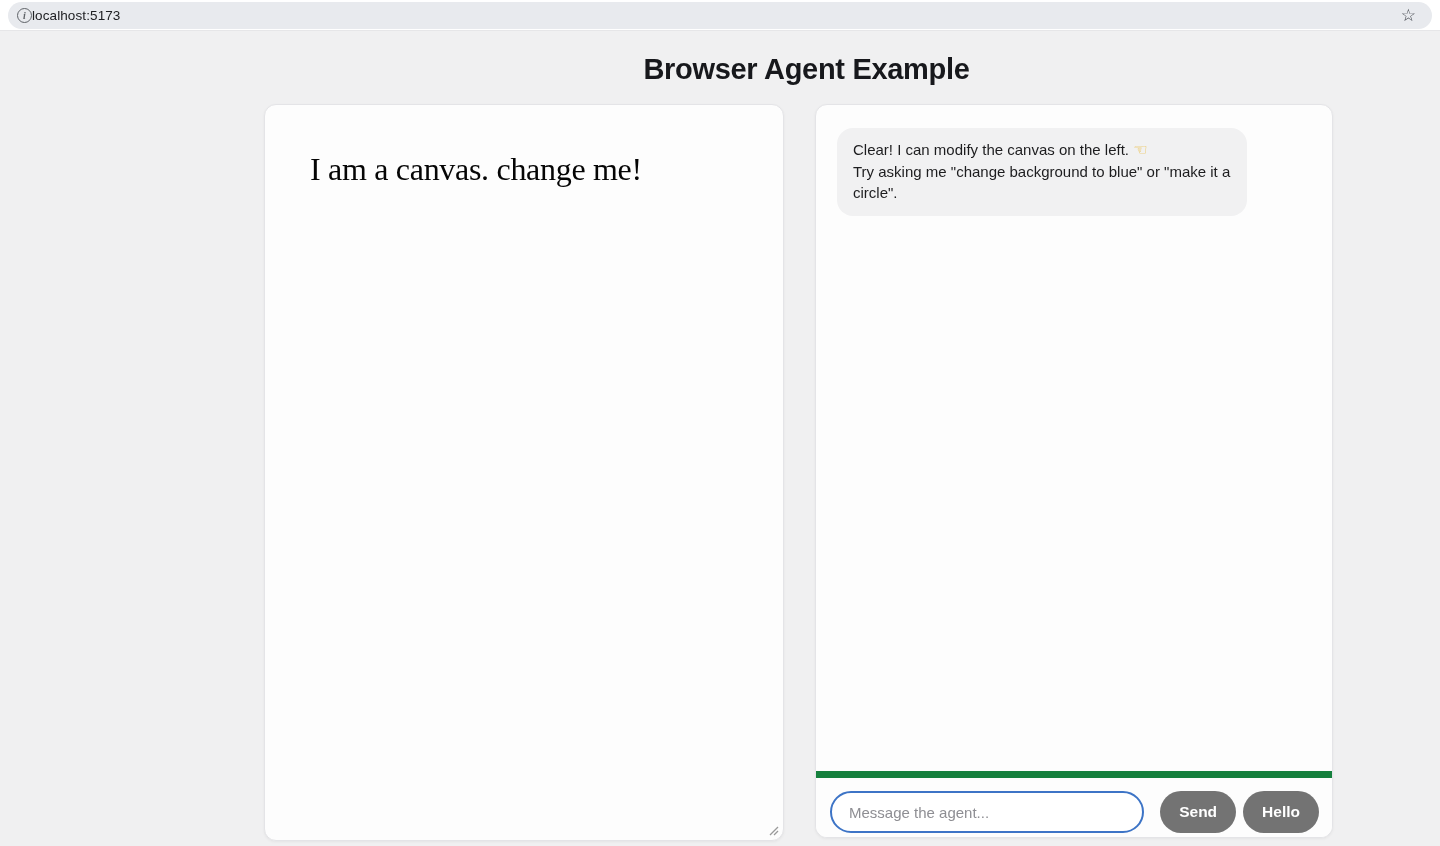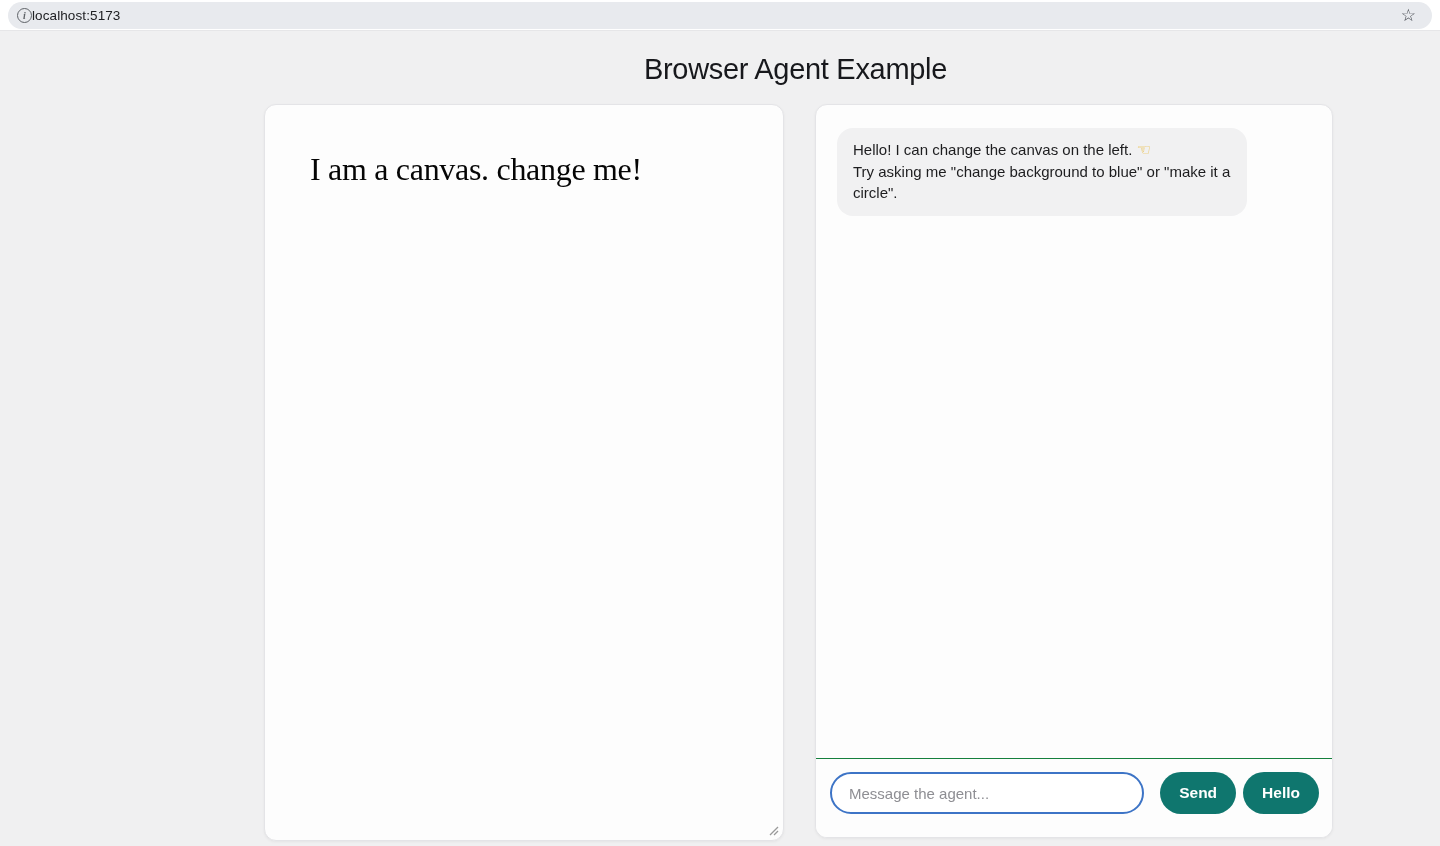--- a/index.html
+++ b/index.html
@@ -34,23 +34,23 @@
   .url-text {
     margin-left: 0; font-size: 13.5px; color: #202124; letter-spacing: .1px;
   }
   .star-icon {
     position: absolute; right: 16px; top: 50%; transform: translateY(-54%);
     font-size: 17px; color: #42464d; line-height: 1;
   }
 
   
   .page-title {
-    position: absolute; left: 261px; top: 53px; width: 1069px;
+    position: absolute; left: 272px; top: 53px; width: 1069px;
     text-align: center;
-    font-size: 29px; font-weight: 400; color: #17181c;
+    font-size: 29px; font-weight: 700; color: #17181c;
     letter-spacing: -0.3px;
   }
 
   
   .panel {
     position: absolute; top: 104px;
     background: #fdfdfd;
     border: 1px solid #e4e4e7;
     border-radius: 12px;
     box-shadow: 0 1px 3px rgba(0,0,0,0.05);
@@ -74,22 +74,22 @@
     max-width: 410px;
     background: #f1f1f2;
     border-radius: 16px;
     padding: 11px 16px 12px 16px;
     font-size: 15px; line-height: 21.5px; color: #1d1d1f;
   }
   .emoji-hand { color: #e9b832; font-size: 16px; }
 
   .composer {
     flex: 0 0 auto;
-    border-top: 1px solid #15803d;
-    padding: 13px 13px 23px 14px;
+    border-top: 7px solid #15803d;
+    padding: 13px 13px 4px 14px;
     display: flex; align-items: center;
     background: #fdfdfd;
   }
   .message-input {
     flex: 1 1 auto; min-width: 0;
     height: 42px;
     border: 2px solid #3d74c6;
     border-radius: 21px;
     padding: 0 17px;
     font-family: "Liberation Sans", sans-serif;
@@ -97,21 +97,21 @@
     background: #ffffff;
     outline: none;
     caret-color: #333;
   }
   .message-input::placeholder { color: #8e8e93; }
   .pill-btn {
     flex: 0 0 auto;
     height: 42px;
     border: none;
     border-radius: 21px;
-    background: #0f766e;
+    background: #737373;
     color: #ffffff;
     font-family: "Liberation Sans", sans-serif;
     font-size: 15.5px; font-weight: 600;
     padding: 0 19px;
     cursor: pointer;
   }
   .send-btn  { margin-left: 16px; }
   .clear-btn { margin-left: 7px; }
 </style>
 </head>
@@ -131,21 +131,21 @@
   <div class="canvas-text">I am a canvas. change me!</div>
   <svg class="resize-grip" viewBox="0 0 12 12">
     <line x1="3" y1="11" x2="11" y2="3" stroke="#9a9a9a" stroke-width="1.3"></line>
     <line x1="7" y1="11" x2="11" y2="7" stroke="#9a9a9a" stroke-width="1.3"></line>
   </svg>
 </div>
 
 <div class="panel chat-panel">
   <div class="chat-messages">
     <div class="agent-bubble">
-      <span>Hello! I can change the canvas on the left.</span>
+      <span>Clear! I can modify the canvas on the left.</span>
       <span class="emoji-hand">☜</span>
       <br>
       <span>Try asking me "change background to blue" or "make it a circle".</span>
     </div>
   </div>
   <div class="composer">
     <input class="message-input" type="text" autofocus="" placeholder="Message the agent..." style="">
     <button class="pill-btn send-btn">Send</button>
     <button class="pill-btn clear-btn">Hello</button>
   </div>

